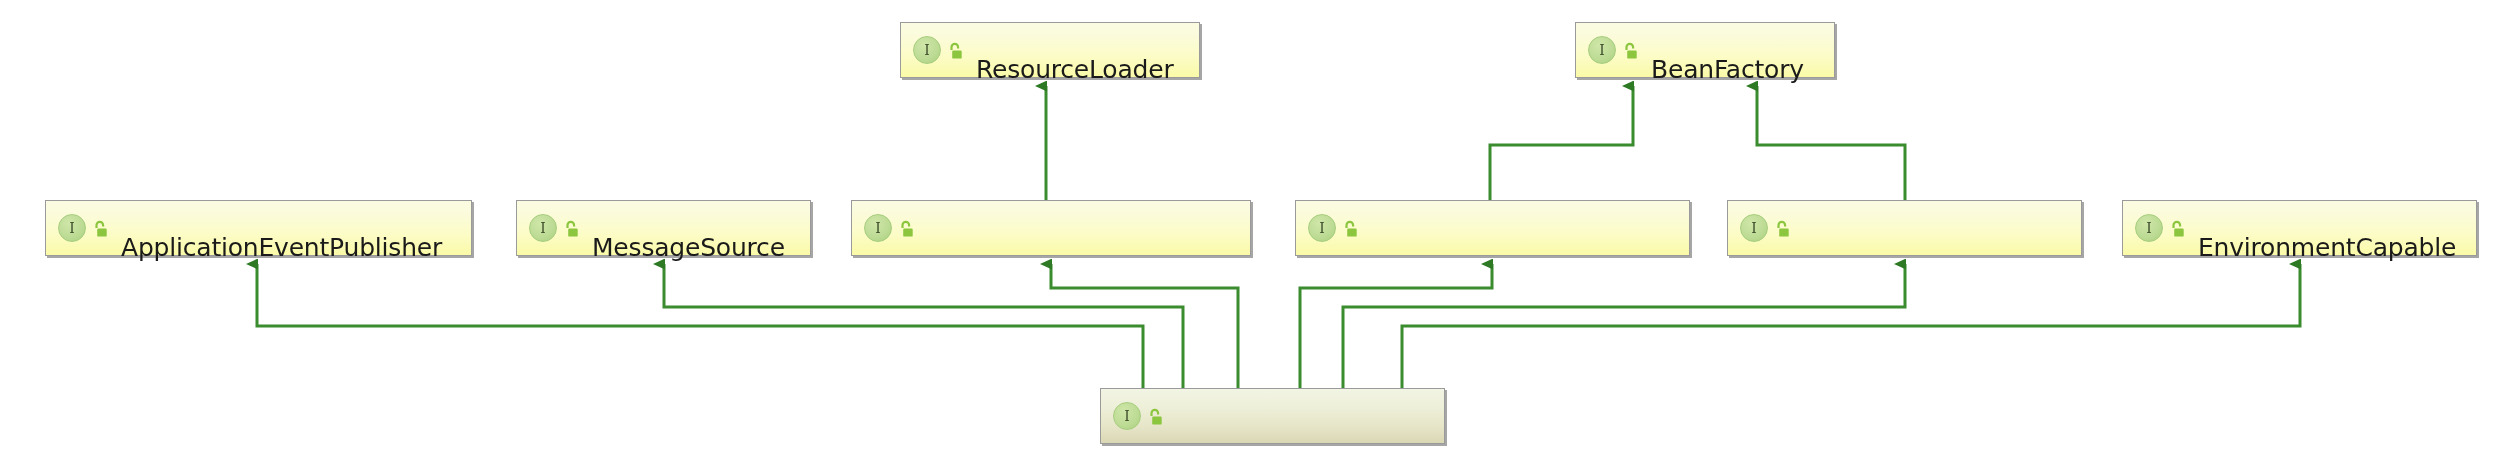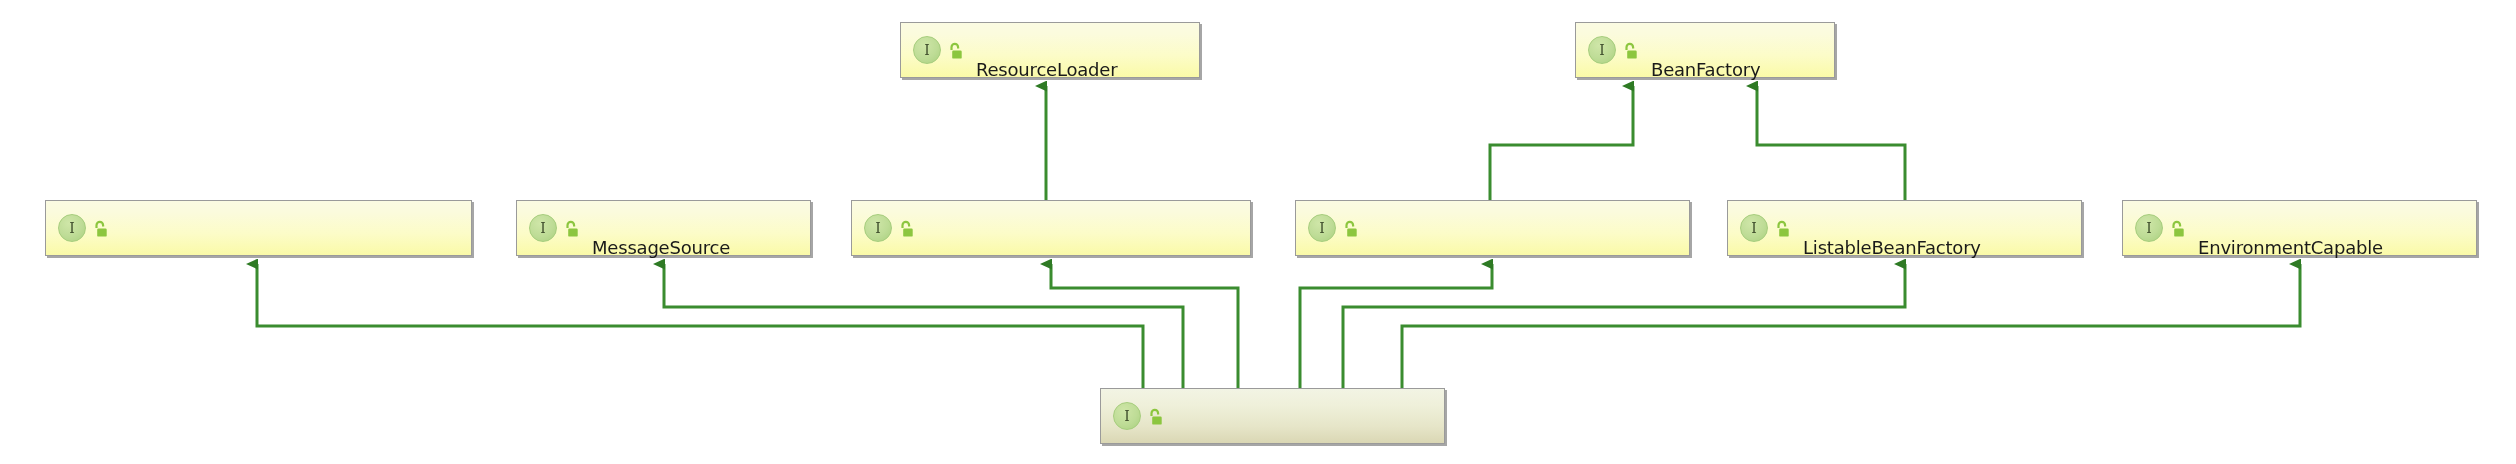--- a/index.html
+++ b/index.html
@@ -63,21 +63,21 @@
   }
   .lock-icon {
     width: 17px;
     height: 19px;
     margin-left: 7px;
     flex: 0 0 auto;
     display: block;
   }
   .node-label {
     font-family: "DejaVu Sans", sans-serif;
-    font-size: 18px;
+    font-size: 25px;
     color: #1a1a1a;
     margin-left: 11px;
     line-height: 1;
     letter-spacing: -0.2px;
     margin-top: 39px;
   }
 </style>
 </head>
 <body>
 
@@ -124,20 +124,21 @@
         <span class="node-label">BeanFactory</span>
       </div>
       <div class="node" style="left: 45px; top: 200px; width: 427px; height: 56px;">
         <span class="node-icons">
           <span class="iface-badge">I</span>
           <svg class="lock-icon" viewBox="0 0 17 19">
             <path d="M3.5 9 V6.2 A3.3 3.3 0 0 1 10.1 6.2 V7.4" fill="none" stroke="#8cc63f" stroke-width="2.2"></path>
             <rect x="4.2" y="9.6" width="9.5" height="8" rx="1.2" fill="#8cc63f"></rect>
           </svg>
         </span>
+        <span class="node-label">ApplicationEventPublisher</span>
       </div>
       <div class="node" style="left: 516px; top: 200px; width: 295px; height: 56px;">
         <span class="node-icons">
           <span class="iface-badge">I</span>
           <svg class="lock-icon" viewBox="0 0 17 19">
             <path d="M3.5 9 V6.2 A3.3 3.3 0 0 1 10.1 6.2 V7.4" fill="none" stroke="#8cc63f" stroke-width="2.2"></path>
             <rect x="4.2" y="9.6" width="9.5" height="8" rx="1.2" fill="#8cc63f"></rect>
           </svg>
         </span>
         <span class="node-label">MessageSource</span>
@@ -161,21 +162,20 @@
         </span>
       </div>
       <div class="node" style="left: 1727px; top: 200px; width: 355px; height: 56px;">
         <span class="node-icons">
           <span class="iface-badge">I</span>
           <svg class="lock-icon" viewBox="0 0 17 19">
             <path d="M3.5 9 V6.2 A3.3 3.3 0 0 1 10.1 6.2 V7.4" fill="none" stroke="#8cc63f" stroke-width="2.2"></path>
             <rect x="4.2" y="9.6" width="9.5" height="8" rx="1.2" fill="#8cc63f"></rect>
           </svg>
         </span>
-        <span class="node-label">ListableBeanFactory</span>
       </div>
       <div class="node" style="left: 2122px; top: 200px; width: 355px; height: 56px;">
         <span class="node-icons">
           <span class="iface-badge">I</span>
           <svg class="lock-icon" viewBox="0 0 17 19">
             <path d="M3.5 9 V6.2 A3.3 3.3 0 0 1 10.1 6.2 V7.4" fill="none" stroke="#8cc63f" stroke-width="2.2"></path>
             <rect x="4.2" y="9.6" width="9.5" height="8" rx="1.2" fill="#8cc63f"></rect>
           </svg>
         </span>
         <span class="node-label">EnvironmentCapable</span>

